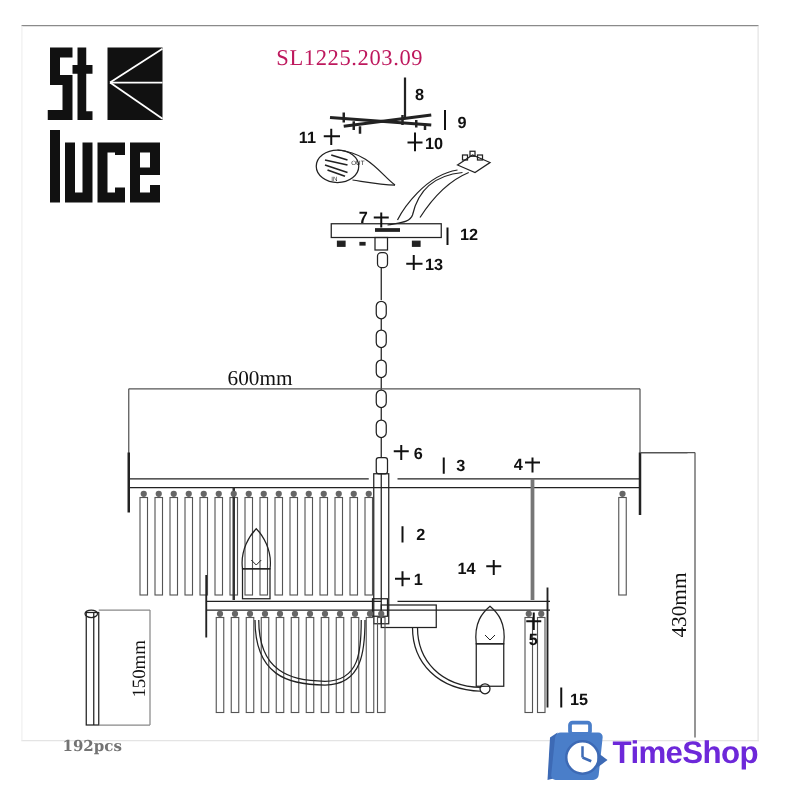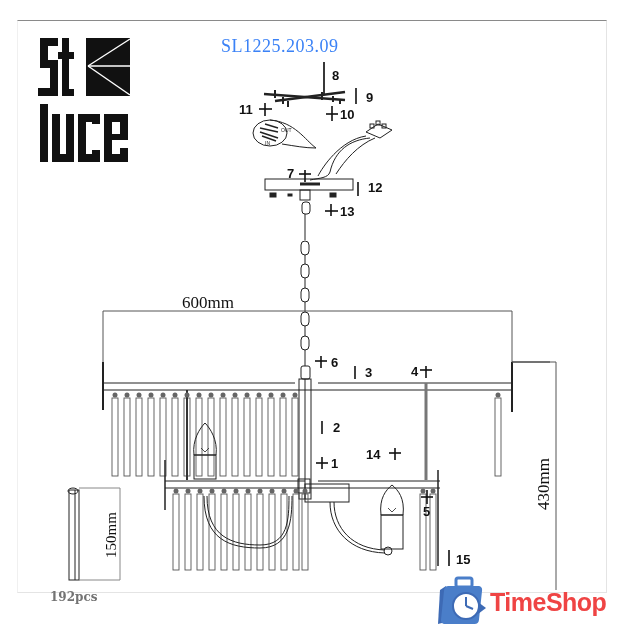--- a/index.html
+++ b/index.html
@@ -3,29 +3,29 @@
 <meta charset="utf-8">
 <style>
   html, body { margin: 0; padding: 0; background: #ffffff; }
   body { width: 630px; height: 640px; position: relative; overflow: hidden;
          font-family: "Liberation Serif", serif; }
   .frame { position: absolute; left: 17px; top: 20px; width: 590px; height: 573px;
            border-top: 1px solid #8a8a8a; border-right: 1px solid #e4e4e4;
            border-bottom: 1px solid #e4e4e4; border-left: 1px solid #f0f0f0; box-sizing: border-box; }
   .logo { position: absolute; left: 38px; top: 34px; width: 96px; height: 132px; }
   .model { position: absolute; left: 221px; top: 36px; font-family: "Liberation Serif", serif;
-           font-size: 18px; letter-spacing: 0.5px; color: #3b82f6; }
+           font-size: 18px; letter-spacing: 0.5px; color: #be185d; }
   svg.diagram { position: absolute; left: 0; top: 0; }
   .lbl { font-family: "Liberation Sans", sans-serif; font-weight: bold; font-size: 13px; fill: #111; }
   .dim { font-family: "Liberation Serif", serif; font-size: 17px; fill: #111; }
   .pcs { position: absolute; left: 50px; top: 590px; font-family: "DejaVu Serif", serif;
          font-size: 12px; font-weight: bold; color: #737373; }
   .brand { position: absolute; left: 432px; top: 572px; width: 190px; height: 56px; }
   .brand-text { position: absolute; left: 490px; top: 588px; font-family: "Liberation Sans", sans-serif;
-                font-size: 25px; font-weight: bold; color: #ef4444; letter-spacing: -0.5px; }
+                font-size: 25px; font-weight: bold; color: #6d28d9; letter-spacing: -0.5px; }
 </style>
 </head>
 <body>
 
 <div class="frame"></div>
 
 <svg class="logo" viewBox="0 0 96 132">
   <g fill="#111">
 
     <path d="M2 4 h18 v8 h-10 v14 h10 v36 h-20 v-8 h12 v-20 h-10 z"></path>

